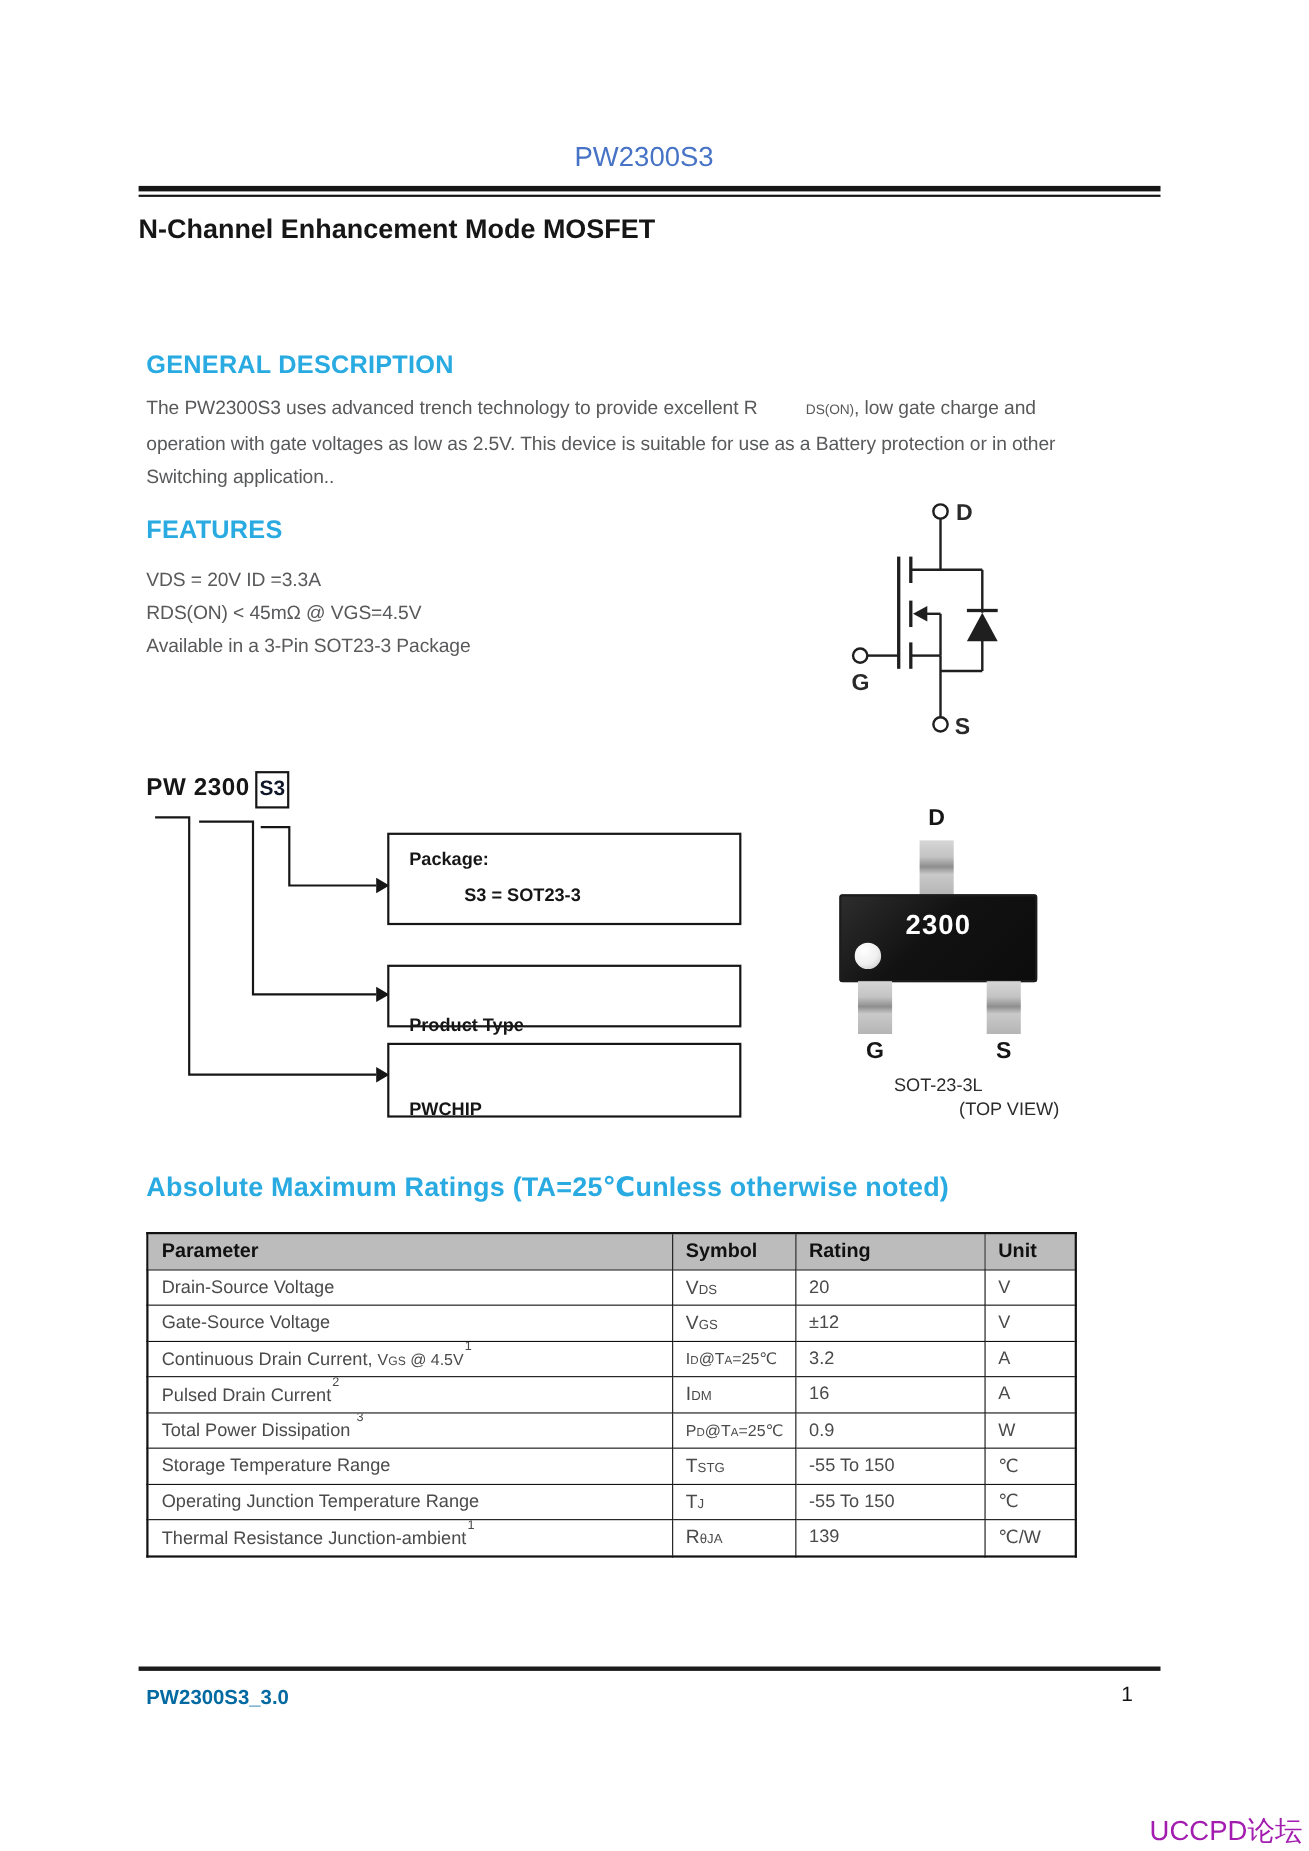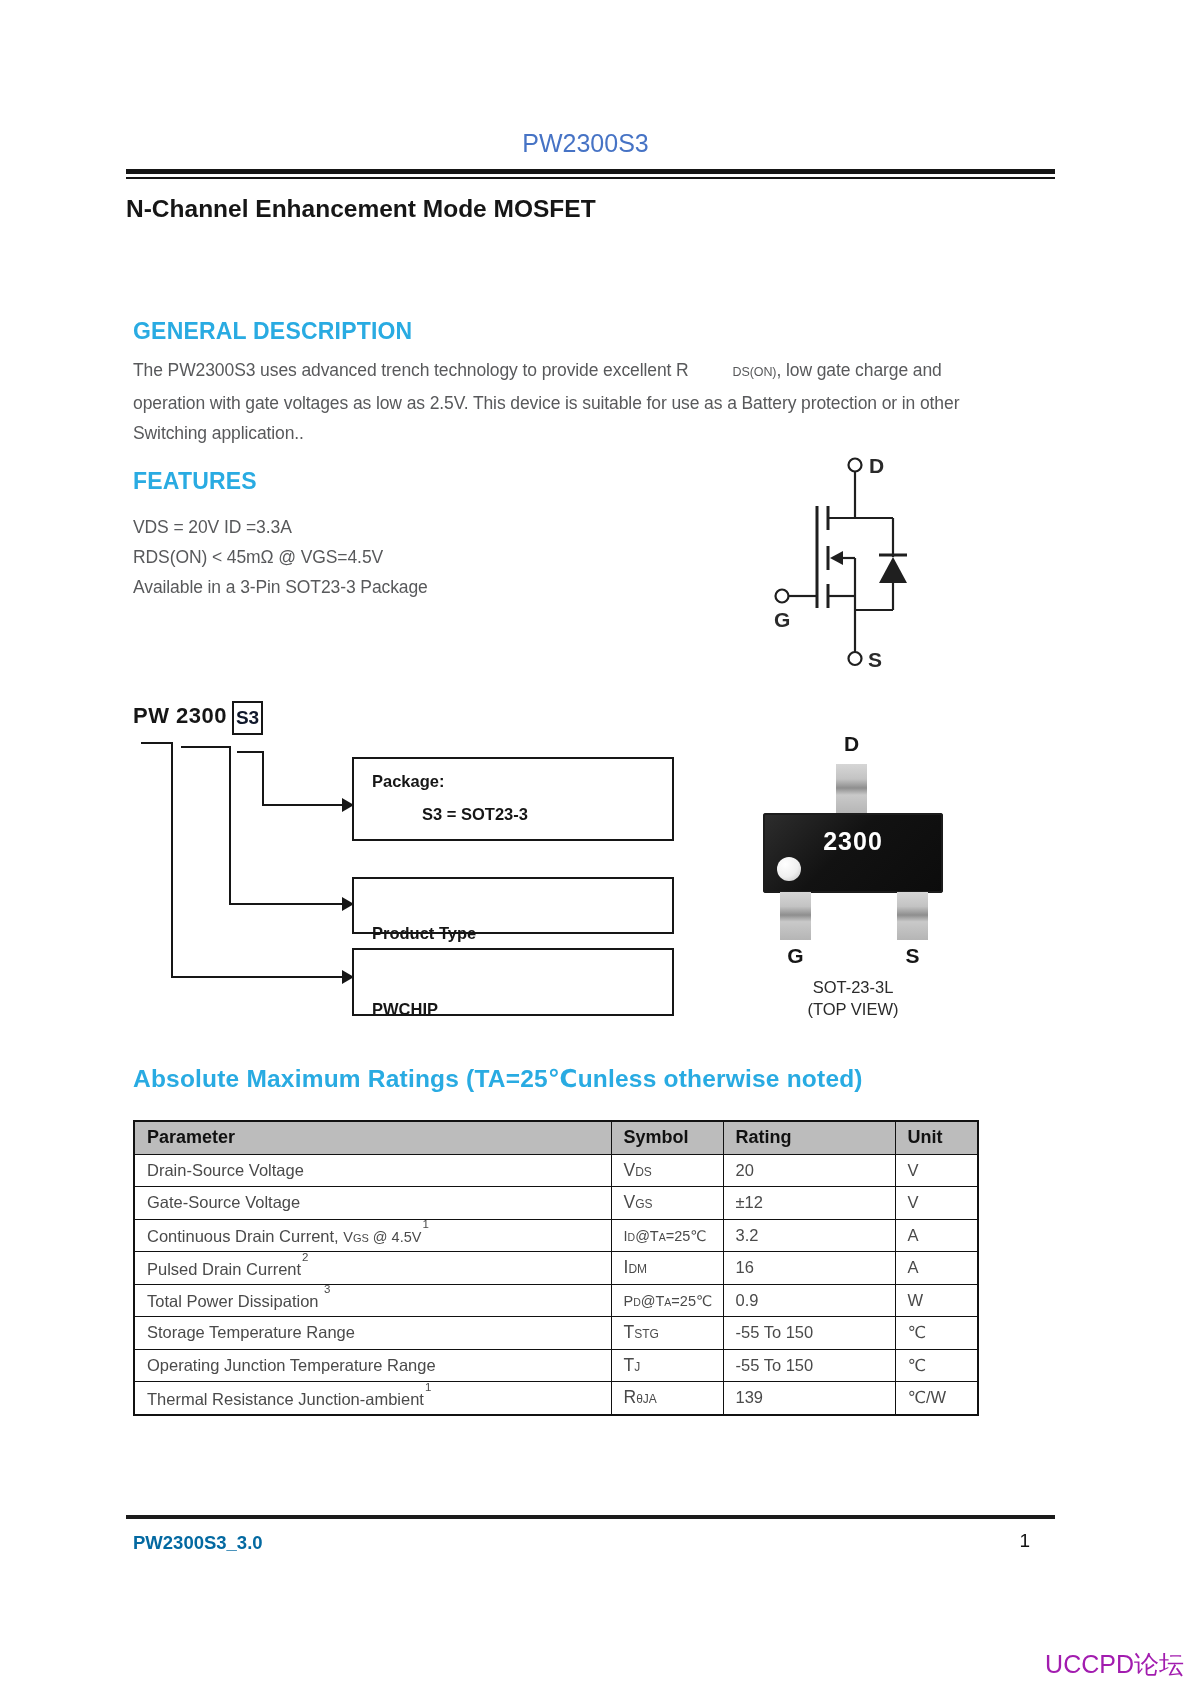--- a/index.html
+++ b/index.html
@@ -60,21 +60,21 @@
   .lead-br{left:897px;top:892px;height:48px;}
   .pkg-body{position:absolute;left:763px;top:813px;width:180px;height:80px;border-radius:3px;
     background:linear-gradient(135deg,#2e2e2e 0%,#121212 45%,#0c0c0c 100%);
     box-shadow:inset 0 0 0 2px #1c1c1c;}
   .pkg-mark{position:absolute;left:0;top:14px;width:100%;text-align:center;
     color:#ffffff;font-size:25px;font-weight:700;letter-spacing:1px;}
   .pkg-dot{position:absolute;left:14px;top:44px;width:24px;height:24px;border-radius:50%;
     background:radial-gradient(circle at 35% 30%,#ffffff 0%,#efefef 55%,#bdbdbd 100%);}
   .pkg-cap{position:absolute;left:743px;width:220px;text-align:center;color:#2b2b2b;font-size:16.5px;}
   .pkg-outline{top:978px;}
-  .pkg-view{top:1000px;}
+  .pkg-view{top:1000px;text-align:right;}
   
   table.amr{position:absolute;left:133px;top:1120px;width:844px;border-collapse:collapse;
     table-layout:fixed;border:2px solid #111;}
   table.amr th,table.amr td{border:1.4px solid #111;height:31.5px;padding:0 4px 0 12px;
     text-align:left;vertical-align:middle;overflow:hidden;white-space:nowrap;}
   table.amr th{background:#BCBCBC;font-size:18px;font-weight:700;color:#111;}
   table.amr td{font-size:16.5px;color:#4a4a4a;}
   .pseg{font-size:14.5px;}
   .psub{font-size:11px;}
   sup.note{font-size:11.5px;position:relative;top:-7px;margin-left:1px;}

